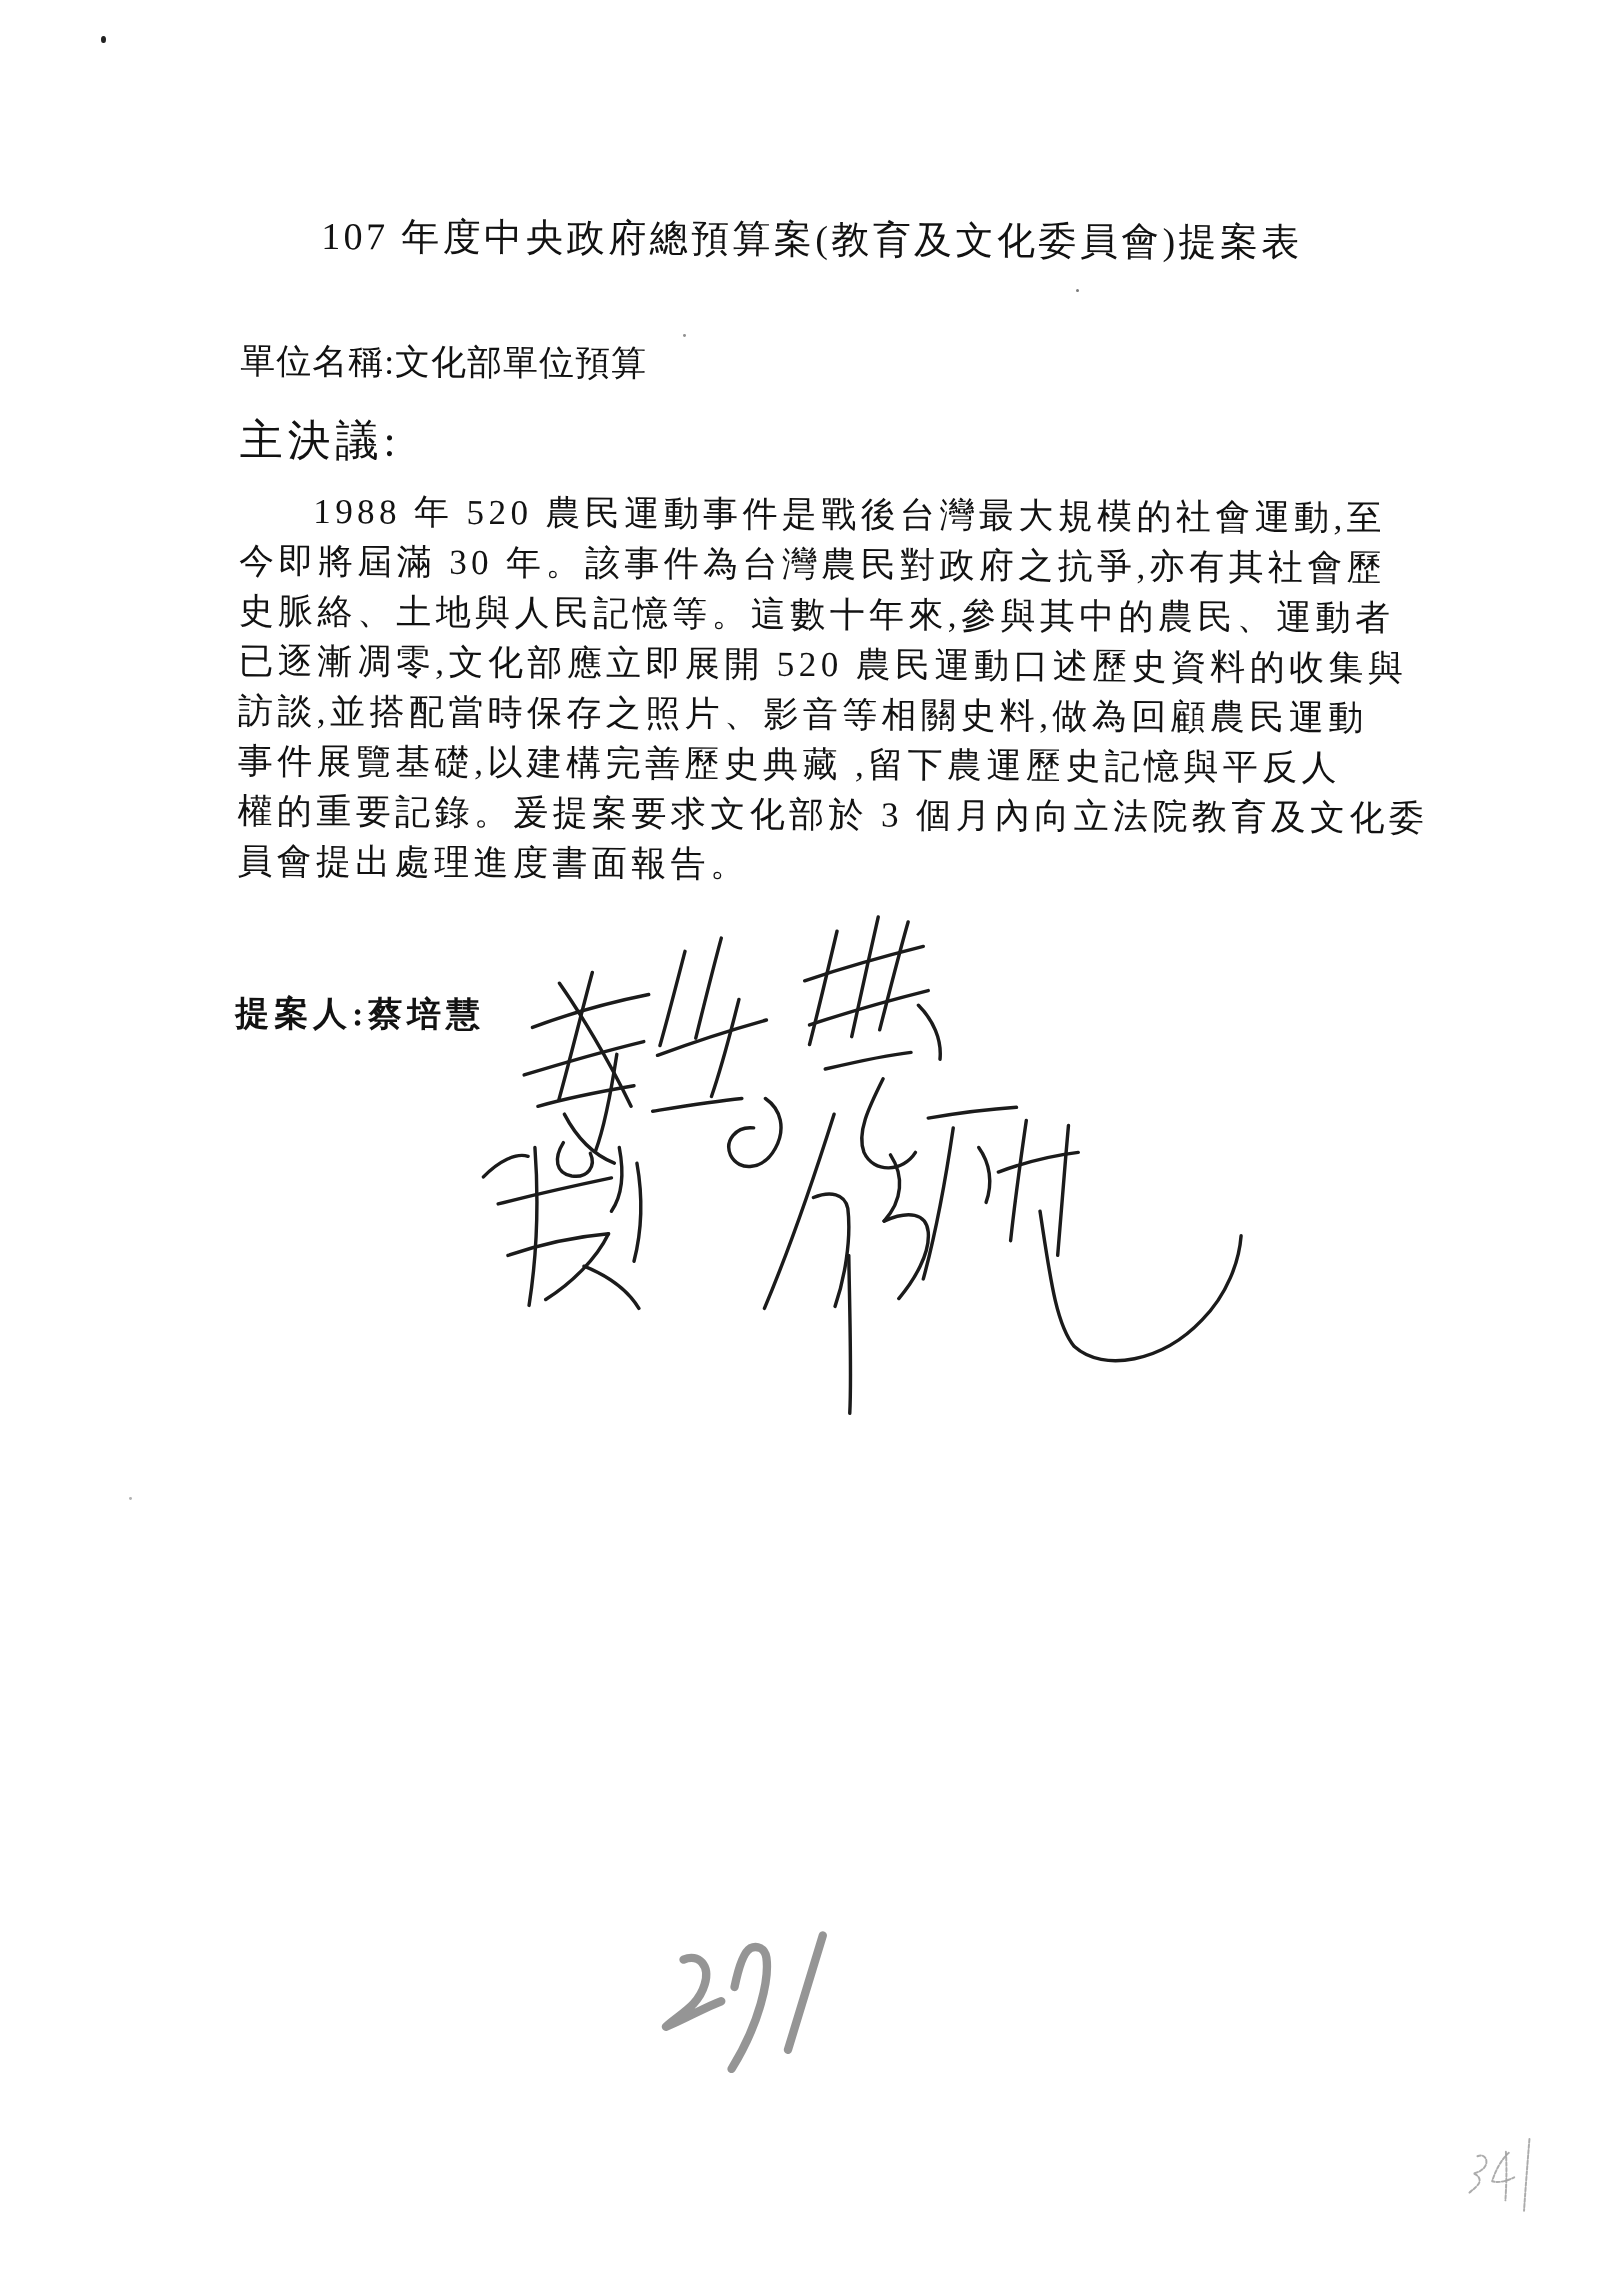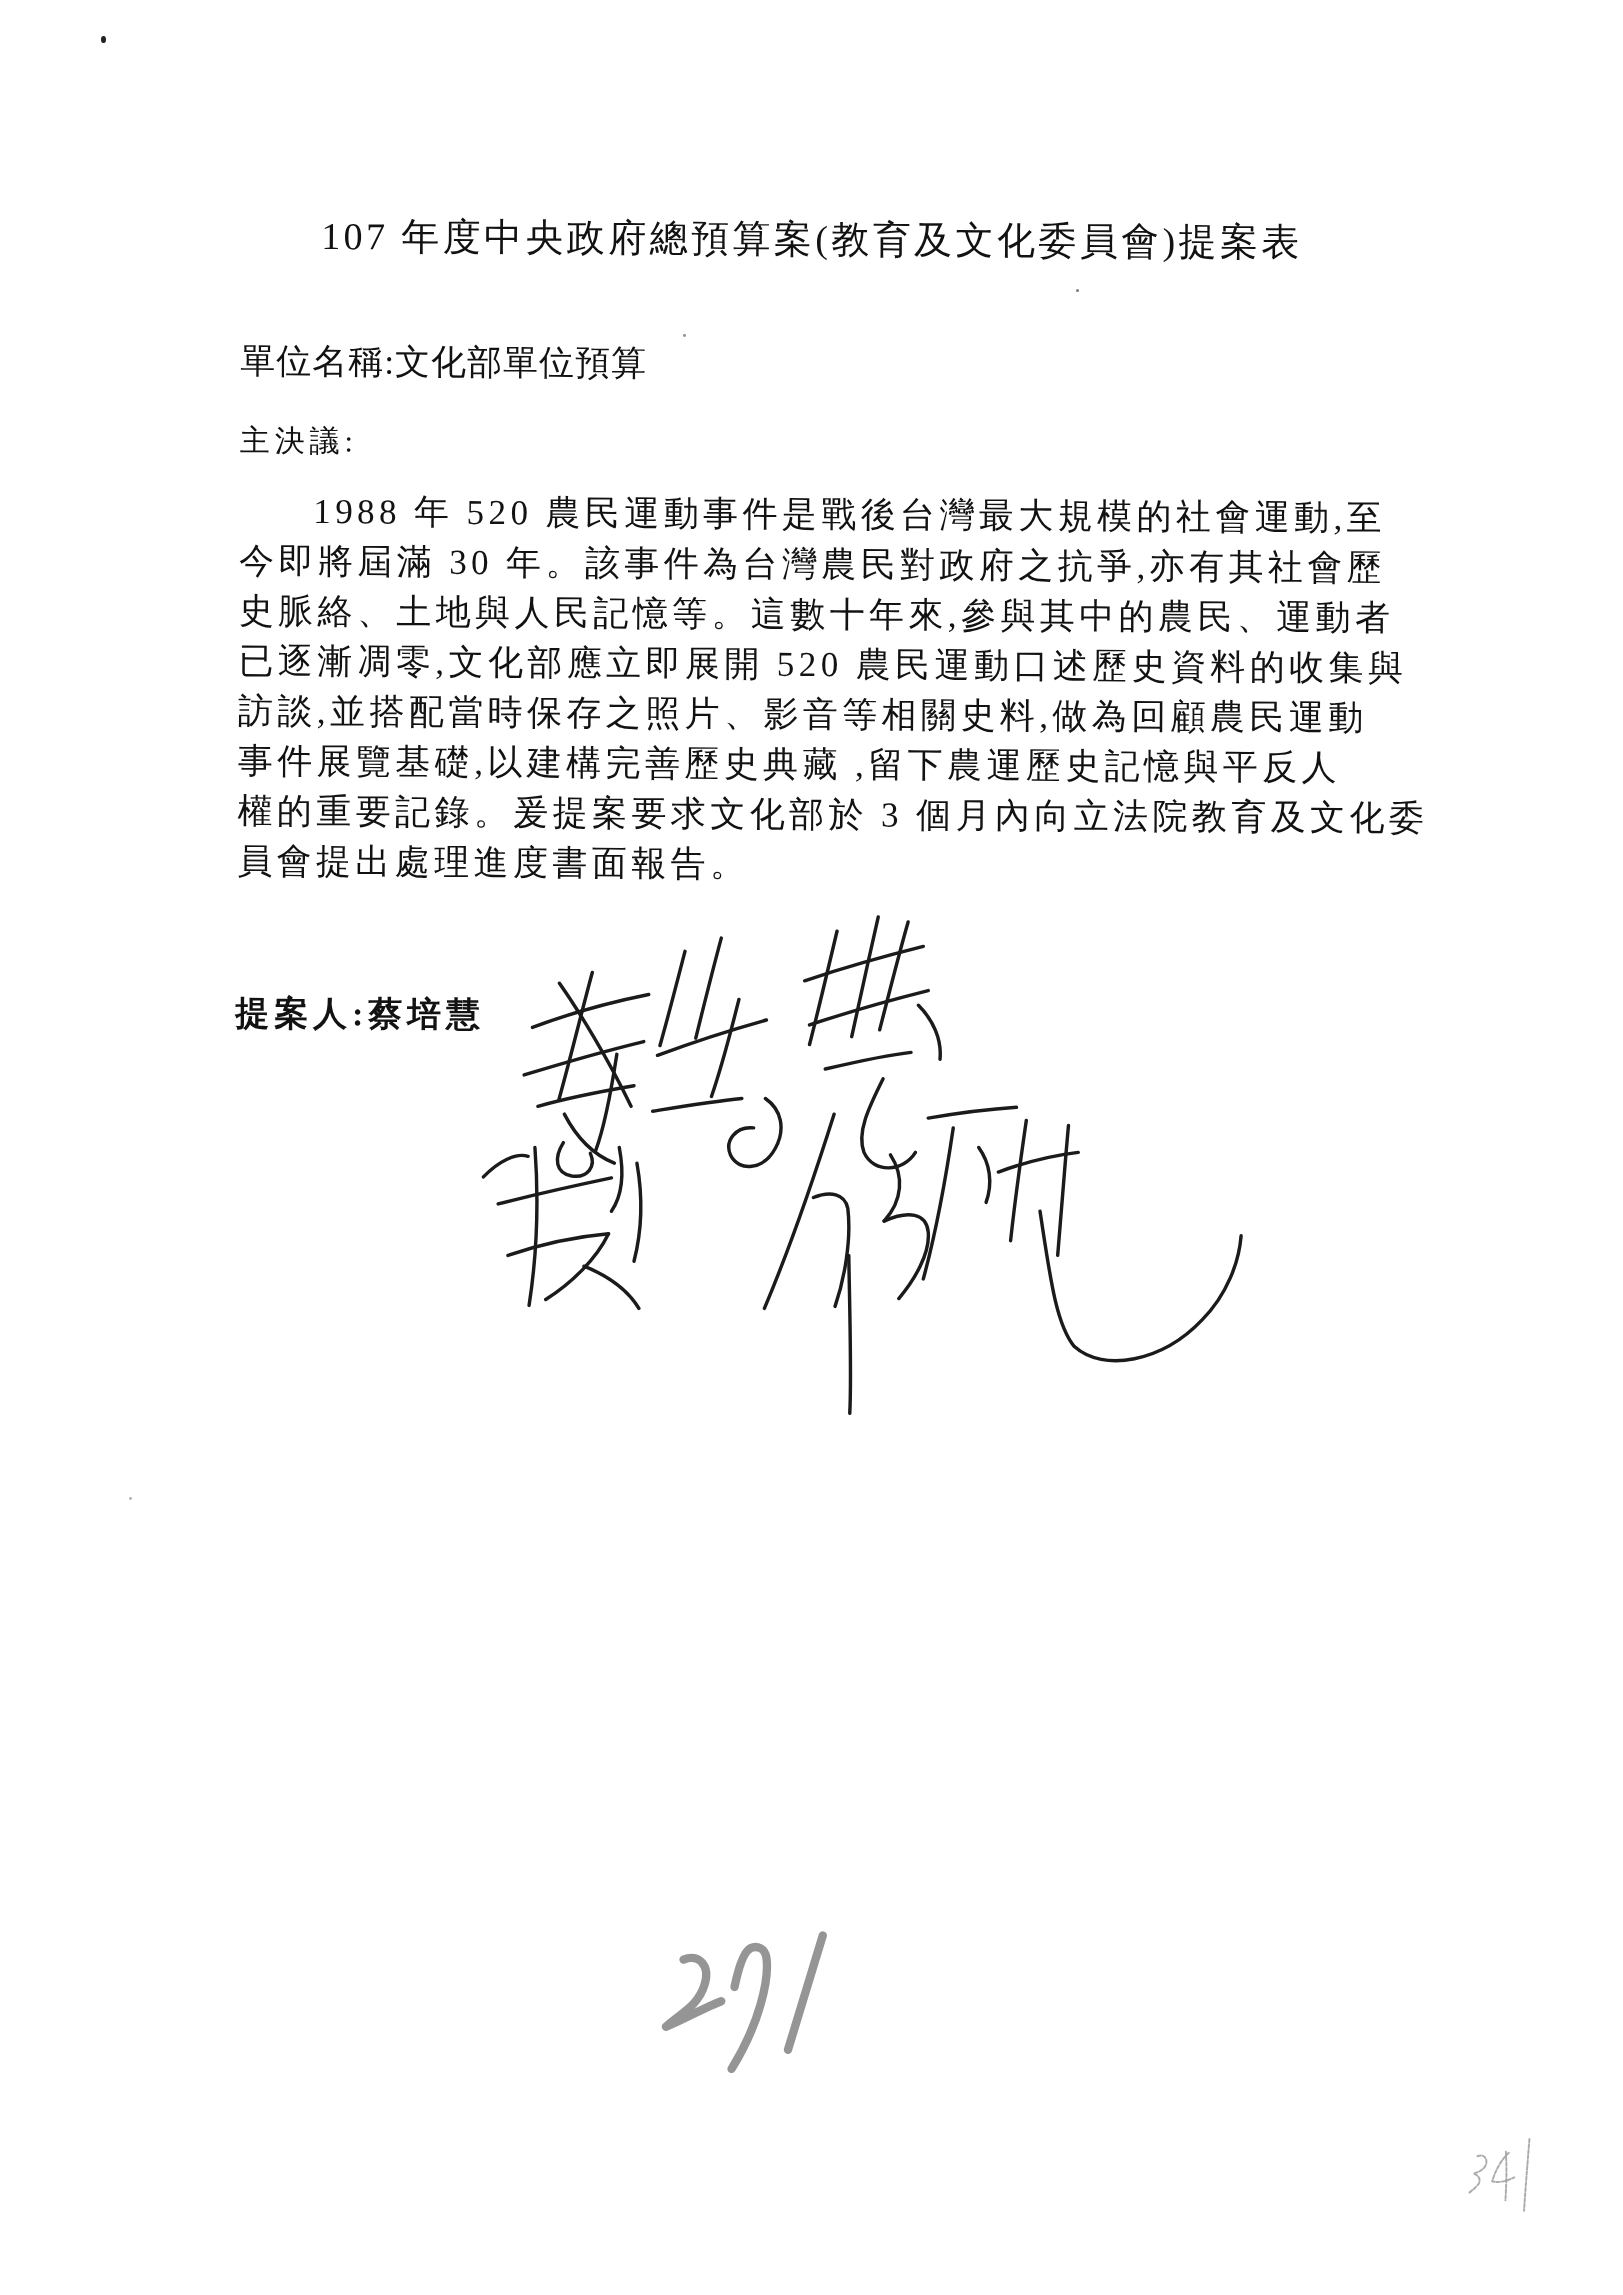--- a/index.html
+++ b/index.html
@@ -42,21 +42,21 @@
     left: 241px;
     font-size: 35px;
     line-height: 40px;
     letter-spacing: 1px;
     white-space: nowrap;
   }
   .heading {
     position: absolute;
     top: 424px;
     left: 241px;
-    font-size: 30px;
+    font-size: 43px;
     line-height: 40px;
     letter-spacing: 4.9px;
     white-space: nowrap;
   }
   .para {
     position: absolute;
     top: 490px;
     left: 241px;
     width: 1128px;
   }

